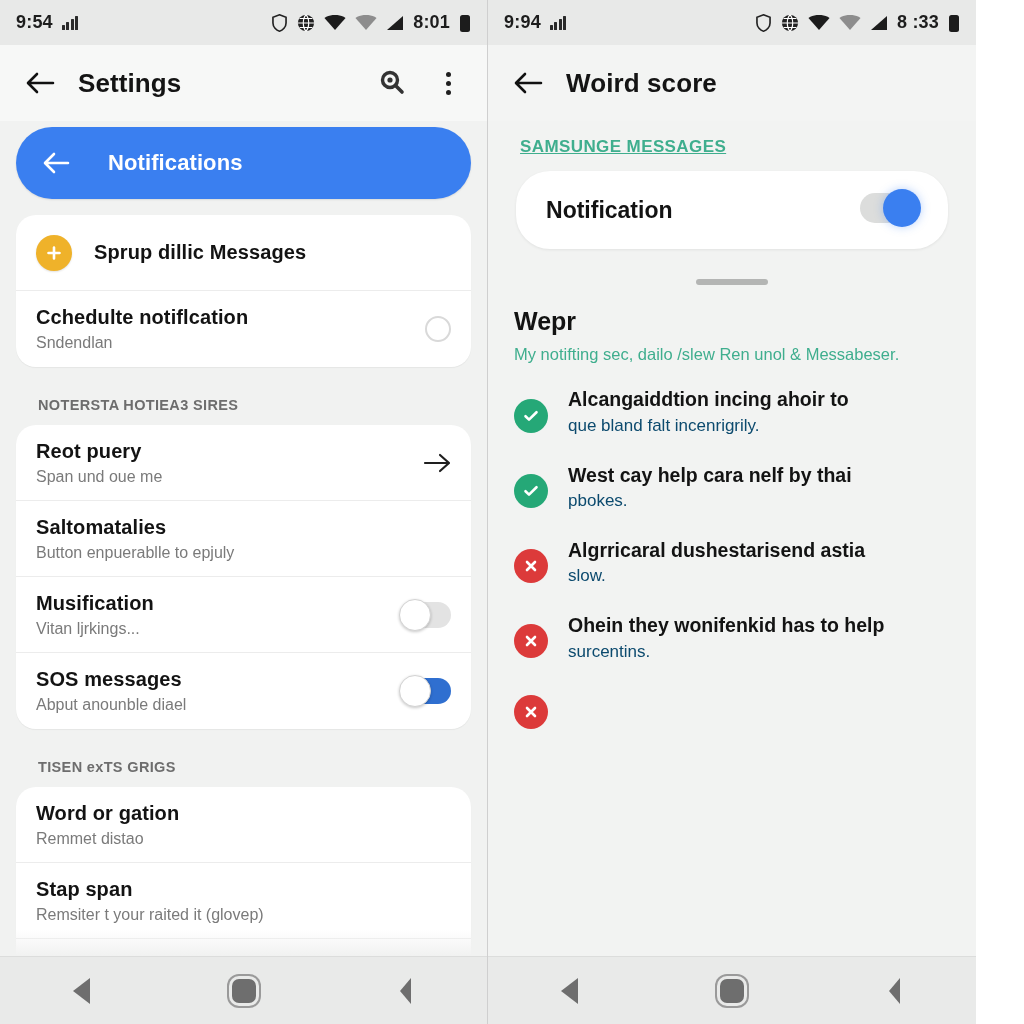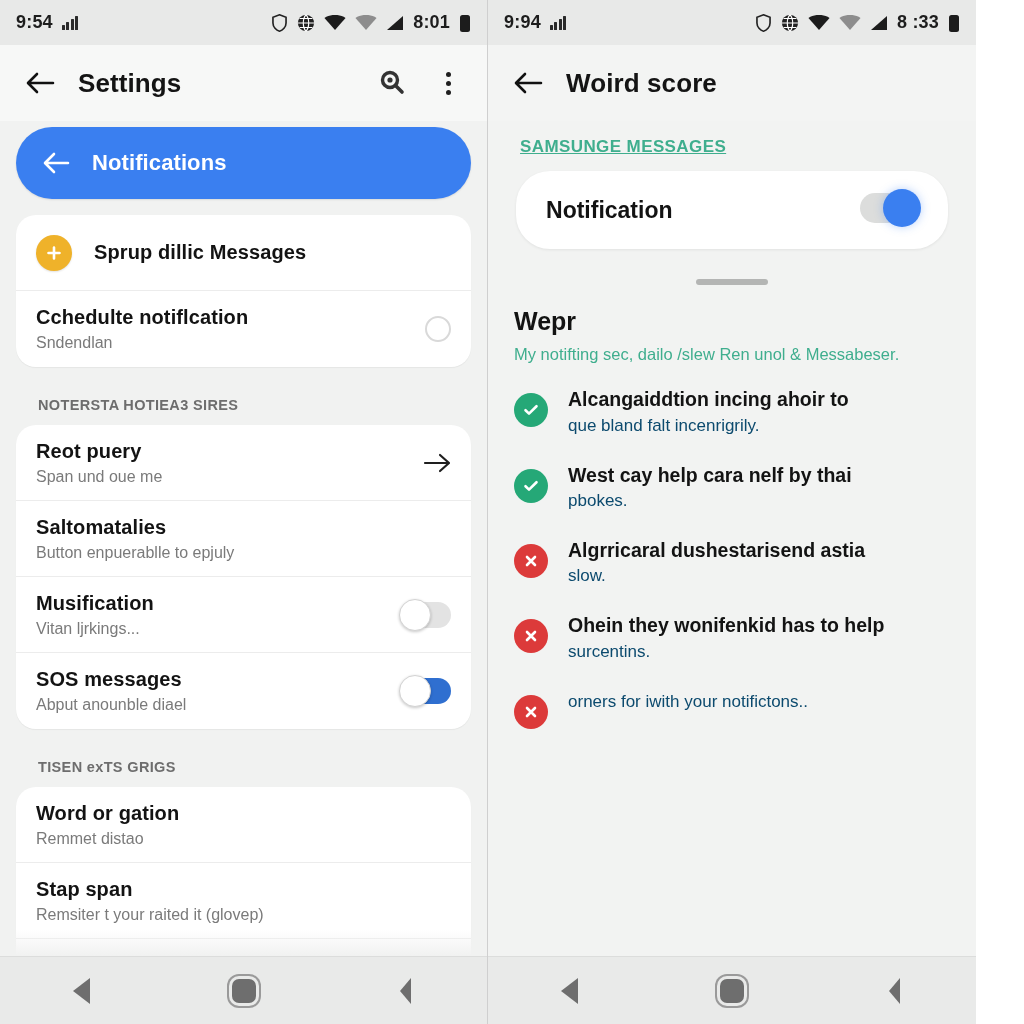--- a/index.html
+++ b/index.html
@@ -63,20 +63,21 @@
   .content.left-content { background: #f1f2f1; }
 
   .highlight-bar {
     margin: 6px 0 16px 0;
     height: 72px; border-radius: 36px;
     background: #3a7ff0;
     display: flex; align-items: center;
     padding: 0 26px;
     box-shadow: 0 1px 2px rgba(0,0,0,.10);
     cursor: pointer;
+    gap: 16px;
   }
   .highlight-bar .hb-label {
     color: #ffffff; font-size: 22px; font-weight: 700; margin-left: 22px;
     letter-spacing: .1px;
   }
 
   .card {
     background: #ffffff;
     border-radius: 20px;
     overflow: hidden;
@@ -154,21 +155,21 @@
   .notif-card .nc-label { font-size: 23px; font-weight: 700; color: #131313; }
   .notif-card .nc-trail { margin-left: auto; }
   .grabber {
     width: 72px; height: 6px; border-radius: 3px;
     background: #b4b5b4; margin: 30px auto 22px auto;
   }
   .wepr-title { font-size: 25px; font-weight: 700; color: #131313; padding-left: 6px; }
   .wepr-sub { font-size: 16.5px; color: #3fae8e; padding-left: 6px; margin-top: 8px; line-height: 1.3; }
 
   .bullets { margin-top: 22px; padding-left: 6px; }
-  .bullet { display: flex; align-items: flex-start; margin-bottom: 25px; }
+  .bullet { display: flex; align-items: center; margin-bottom: 25px; }
   .bullet-ic {
     flex: 0 0 auto; width: 34px; height: 34px; border-radius: 50%;
     display: flex; align-items: center; justify-content: center;
     margin-right: 20px; margin-top: 6px;
   }
   .bullet-ic.ok  { background: #25a877; }
   .bullet-ic.bad { background: #dc3a3a; }
   .bullet-text { flex: 1 1 auto; min-width: 0; }
   .bullet-title { font-size: 19.5px; font-weight: 700; color: #131313; line-height: 1.3; }
   .bullet-sub { font-size: 17px; color: #0c4a6e; line-height: 1.35; margin-top: 2px; }
@@ -512,21 +513,20 @@
           </div>
         </div>
 
         <div class="bullet">
           <div class="bullet-ic bad">
             <svg width="18" height="18" viewBox="0 0 18 18">
                 <path d="M5 5 L13 13 M13 5 L5 13" stroke="#fff" stroke-width="2.6" stroke-linecap="round"></path>
               </svg>
           </div>
           <div class="bullet-text">
-            <div class="bullet-sub">orners for iwith your notifictons..</div>
           </div>
         </div>
 
       </div>
     </div>
 
     <div class="navbar">
       <div class="navbtn">
           <div class="tri-left"></div>
         </div>

